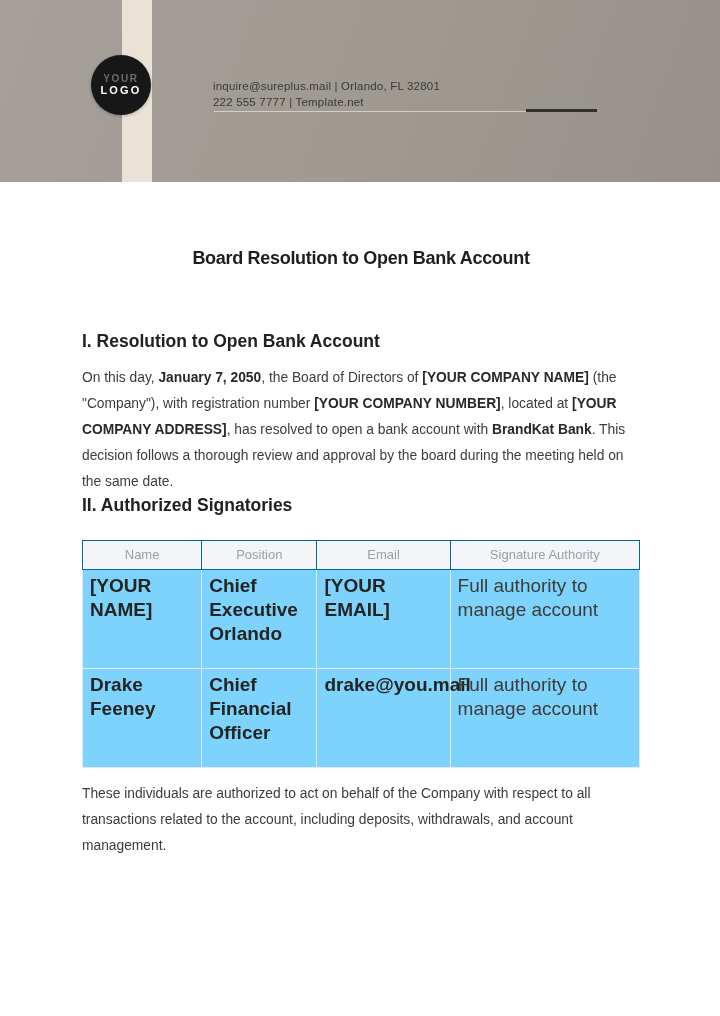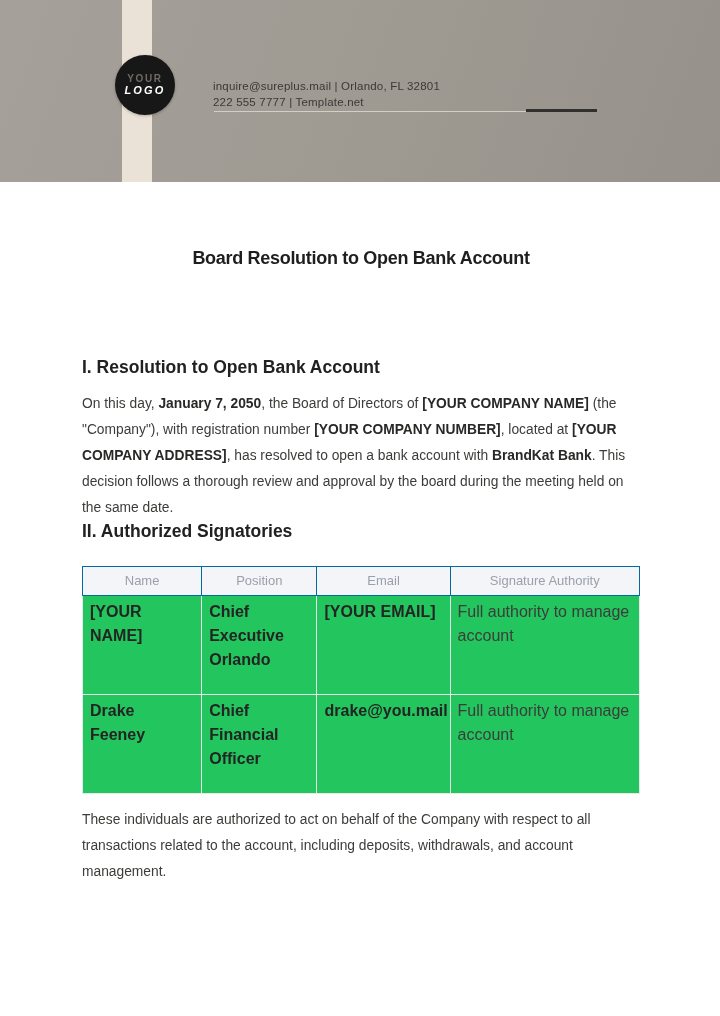--- a/index.html
+++ b/index.html
@@ -19,21 +19,21 @@
     background: linear-gradient(110deg, #a5a099 0%, #9e9991 55%, #96918a 100%);
   }
   .stripe {
     position: absolute;
     left: 122px; top: 0;
     width: 30px; height: 182px;
     background: #eae2d6;
   }
   .logo-circle {
     position: absolute;
-    left: 115px; top: 55px;
+    left: 91px; top: 55px;
     width: 60px; height: 60px;
     border-radius: 50%;
     background: #171717;
     display: flex;
     flex-direction: column;
     align-items: center;
     justify-content: center;
     box-shadow: 0 1px 3px rgba(0,0,0,0.25);
   }
   .logo-your {
@@ -42,21 +42,20 @@
     color: #6f6a64;
     letter-spacing: 1.6px;
     line-height: 11px;
   }
   .logo-logo {
     font-size: 11px;
     font-weight: 700;
     color: #ffffff;
     letter-spacing: 2.2px;
     line-height: 13px;
-    font-style: italic;
   }
   .contact {
     position: absolute;
     left: 213px; top: 78px;
     font-size: 11.5px;
     line-height: 16px;
     color: #3b3936;
     letter-spacing: 0.2px;
   }
   .divider-light {
@@ -85,21 +84,21 @@
     color: #1e1e1e;
     letter-spacing: -0.3px;
   }
   .section-heading {
     font-size: 17.5px;
     line-height: 21px;
     font-weight: 700;
     color: #212121;
     margin: 0;
   }
-  .sh-1 { margin-top: 84px; }
+  .sh-1 { margin-top: 58px; }
   .sh-2 { }
   .body-p {
     margin: 13px 0 0 0;
     font-size: 13.8px;
     line-height: 26px;
     color: #3d3c39;
   }
   .body-p strong, .body-p b {
     font-weight: 700;
     color: #282826;
@@ -119,24 +118,24 @@
     font-weight: 500;
     font-size: 13px;
     line-height: 18px;
     padding: 5px 4px;
     border: 1px solid #0369a1;
     text-align: center;
   }
   table.signatories td {
     border: 1px solid #e7e8eb;
     vertical-align: top;
-    font-size: 16px;
+    font-size: 19px;
     line-height: 24px;
     padding: 4px 8px 22px 7px;
-    background: #22c55e;
+    background: #7dd3fc;
   }
   td.cell-bold { font-weight: 700; color: #242423; }
   td.cell-reg  { color: #3d3c39; }
 </style>
 </head>
 <body>
 
 <header class="letterhead">
   <div class="stripe"></div>
   <div class="logo-circle">

